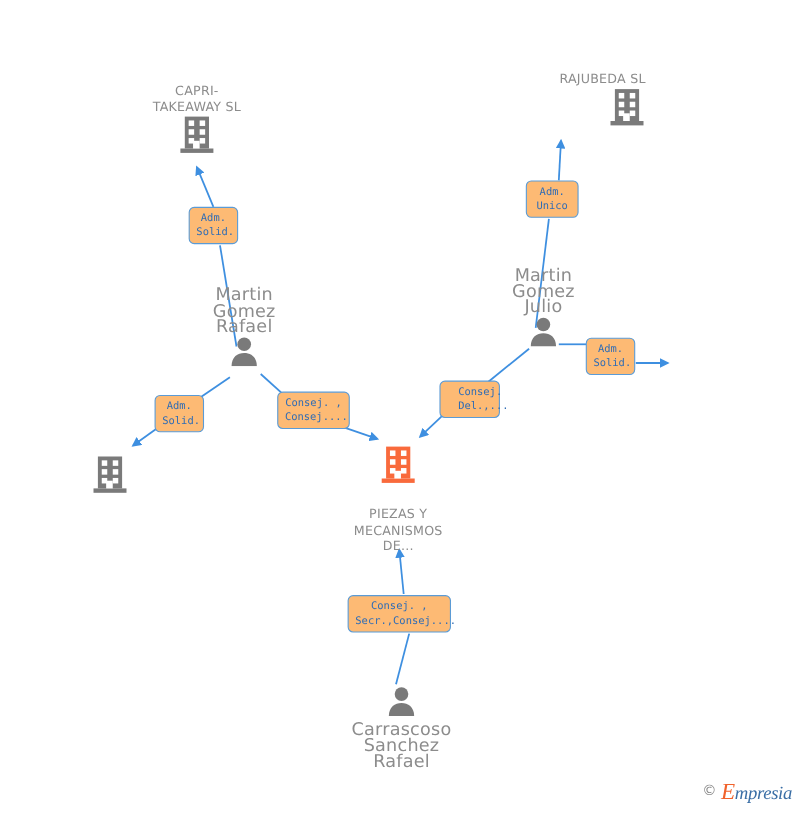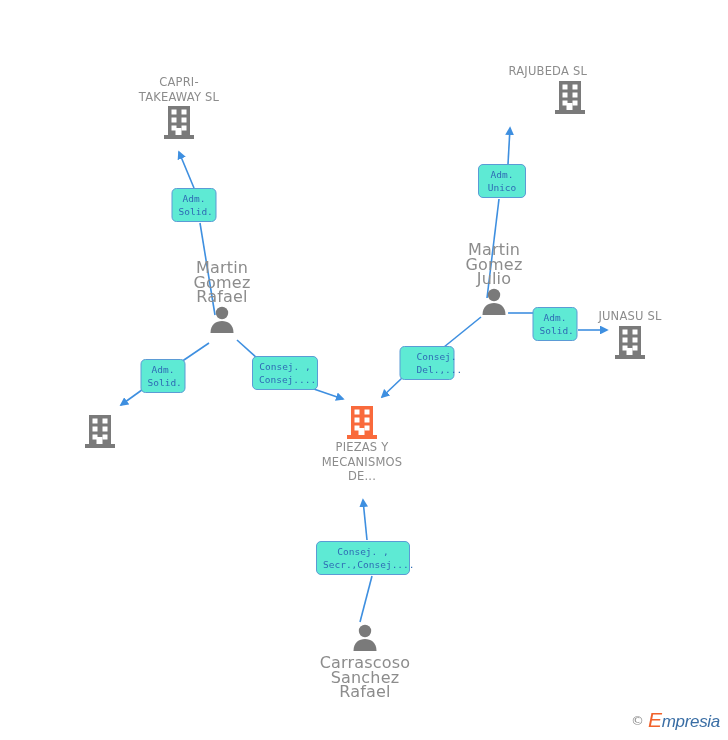--- a/index.html
+++ b/index.html
@@ -49,21 +49,21 @@
     white-space: pre-line;
   }
   .icon-wrap {
     display: block;
     margin: 0 auto;
     line-height: 0;
   }
   .rel-label {
     position: absolute;
     transform: translate(-50%, -50%);
-    background: #5eead4;
+    background: #fdba74;
     border: 1px solid #5b9bd5;
     border-radius: 5px;
     color: #2f6cb5;
     font-size: 9.5px;
     line-height: 13px;
     font-family: "DejaVu Sans Mono", "Liberation Mono", monospace;
     padding: 3px 6px;
     text-align: center;
     white-space: pre-line;
     box-sizing: border-box;
@@ -76,21 +76,21 @@
     display: flex;
     align-items: center;
     gap: 4px;
     font-size: 15px;
   }
   .wm-c {
     color: #8c8c8c;
     font-size: 13px;
   }
   .wm-text {
-    font-family: Liberation Sans, sans-serif;
+    font-family: Liberation Serif, serif;
     font-style: italic;
     font-size: 17px;
     color: #3a6ea5;
     letter-spacing: -0.3px;
   }
   .wm-text .wm-e {
     color: #f1622b;
     font-size: 21px;
   }
 </style>
@@ -172,52 +172,36 @@
         <rect x="19.5" y="5.5" width="5" height="5" fill="#ffffff"></rect>
         <rect x="9.5" y="13.5" width="5" height="5" fill="#ffffff"></rect>
         <rect x="19.5" y="13.5" width="5" height="5" fill="#ffffff"></rect>
         <rect x="9.5" y="21.5" width="5" height="5" fill="#ffffff"></rect>
         <rect x="19.5" y="21.5" width="5" height="5" fill="#ffffff"></rect>
         <rect x="13.5" y="24" width="6" height="7" fill="#ffffff"></rect>
       </svg>
     </span>
   </div>
 
-  <div class="node" style="left:630px; top:309px;">
-    <div class="company-caption">JUNASU SL</div>
-    <span class="icon-wrap">
-      <svg width="34" height="36" viewBox="0 0 34 36" xmlns="http://www.w3.org/2000/svg">
-        <rect x="6" y="2" width="22" height="29" fill="#7a7a7a"></rect>
-        <rect x="2" y="31" width="30" height="4" fill="#7a7a7a"></rect>
-        <rect x="9.5" y="5.5" width="5" height="5" fill="#ffffff"></rect>
-        <rect x="19.5" y="5.5" width="5" height="5" fill="#ffffff"></rect>
-        <rect x="9.5" y="13.5" width="5" height="5" fill="#ffffff"></rect>
-        <rect x="19.5" y="13.5" width="5" height="5" fill="#ffffff"></rect>
-        <rect x="9.5" y="21.5" width="5" height="5" fill="#ffffff"></rect>
-        <rect x="19.5" y="21.5" width="5" height="5" fill="#ffffff"></rect>
-        <rect x="13.5" y="24" width="6" height="7" fill="#ffffff"></rect>
-      </svg>
-    </span>
-  </div>
 
   <div class="node" style="left:362px; top:404px;">
     <span class="icon-wrap">
       <svg width="34" height="36" viewBox="0 0 34 36" xmlns="http://www.w3.org/2000/svg">
         <rect x="6" y="2" width="22" height="29" fill="#f96a3c"></rect>
         <rect x="2" y="31" width="30" height="4" fill="#f96a3c"></rect>
         <rect x="9.5" y="5.5" width="5" height="5" fill="#ffffff"></rect>
         <rect x="19.5" y="5.5" width="5" height="5" fill="#ffffff"></rect>
         <rect x="9.5" y="13.5" width="5" height="5" fill="#ffffff"></rect>
         <rect x="19.5" y="13.5" width="5" height="5" fill="#ffffff"></rect>
         <rect x="9.5" y="21.5" width="5" height="5" fill="#ffffff"></rect>
         <rect x="19.5" y="21.5" width="5" height="5" fill="#ffffff"></rect>
         <rect x="13.5" y="24" width="6" height="7" fill="#ffffff"></rect>
       </svg>
     </span>
-    <div class="company-caption" style="margin-top:0;">PIEZAS Y
+    <div class="company-caption" style="margin-top:20px;">PIEZAS Y
 MECANISMOS
 DE...</div>
   </div>
 
   <div class="node" style="left:222px; top:261px;">
     <div class="node-caption">Martin
 Gomez
 Rafael</div>
     <span class="icon-wrap">
       <svg width="28" height="28" viewBox="0 0 28 28" xmlns="http://www.w3.org/2000/svg">

